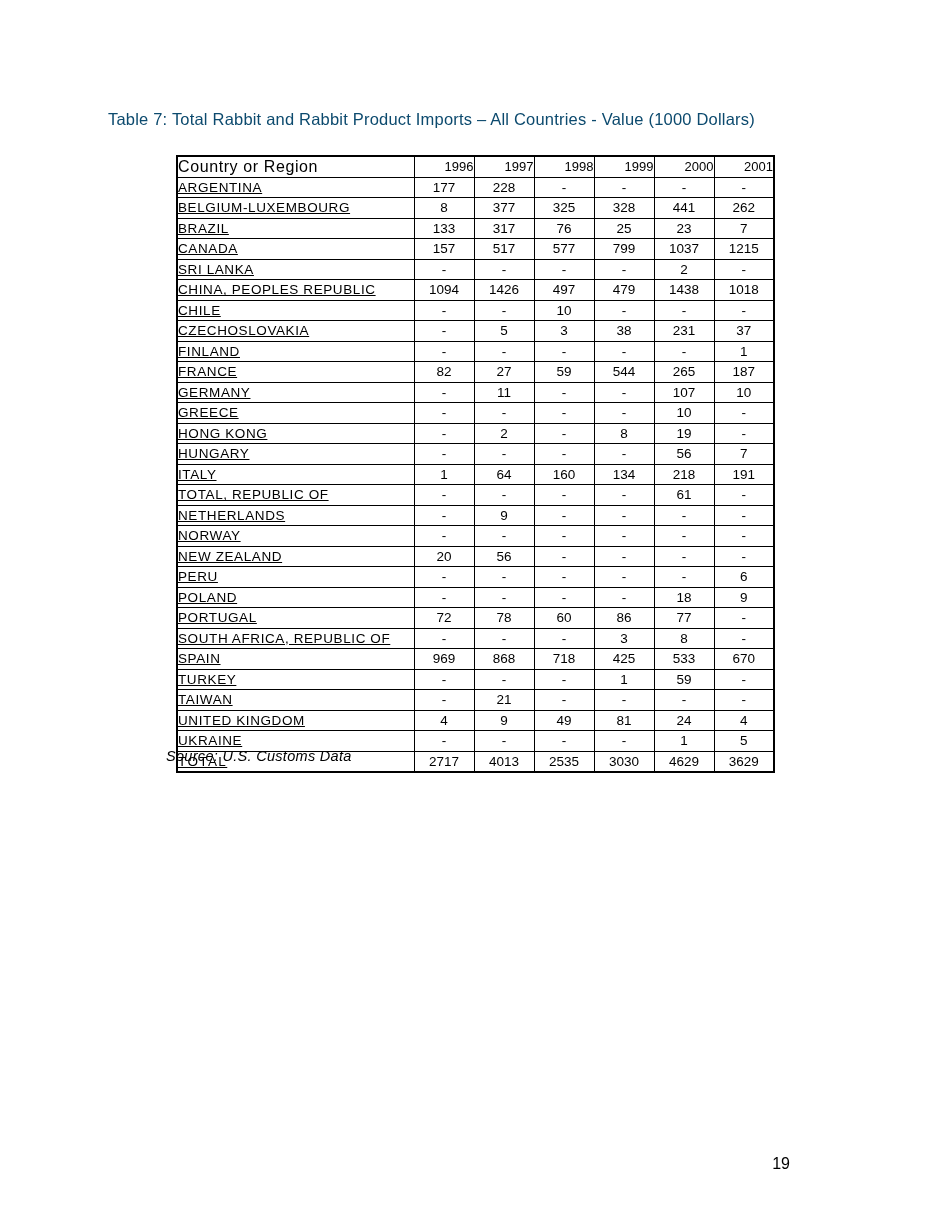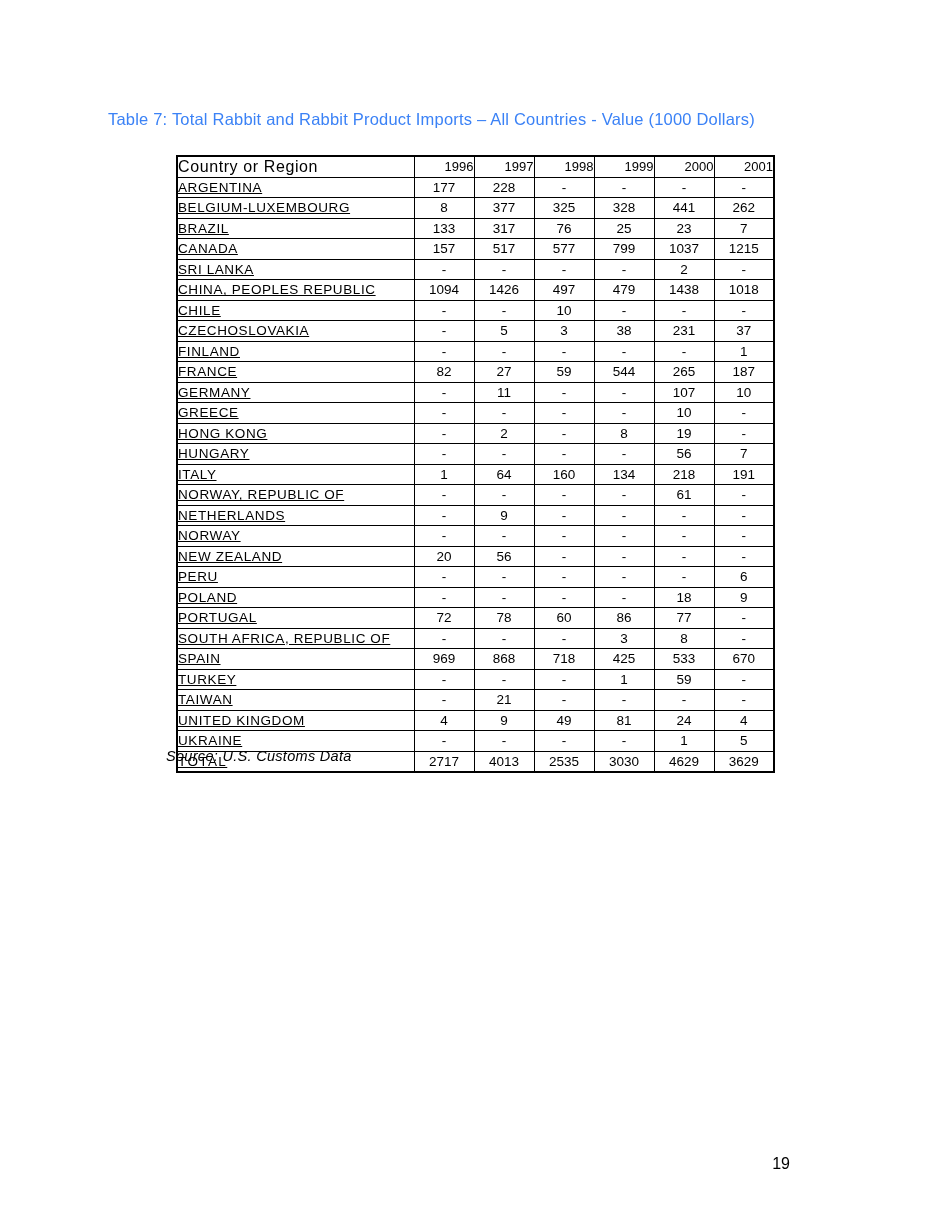--- a/index.html
+++ b/index.html
@@ -23,21 +23,21 @@
     box-sizing: border-box;
   }
 
   .table-caption {
     position: absolute;
     left: 108px;
     top: 110px;
     font-size: 16.5px;
     letter-spacing: 0.2px;
     white-space: nowrap;
-    color: #3b82f6;
+    color: #0c4a6e;
   }
 
   .table-wrap {
     position: absolute;
     left: 176px;
     top: 155px;
     width: 597px;
   }
 
   table.data {
@@ -273,21 +273,21 @@
         <tr>
           <td class="country">ITALY</td>
           <td class="val">1</td>
           <td class="val">64</td>
           <td class="val">160</td>
           <td class="val">134</td>
           <td class="val">218</td>
           <td class="val">191</td>
         </tr>
         <tr>
-          <td class="country">NORWAY, REPUBLIC OF</td>
+          <td class="country">TOTAL, REPUBLIC OF</td>
           <td class="val">-</td>
           <td class="val">-</td>
           <td class="val">-</td>
           <td class="val">-</td>
           <td class="val">61</td>
           <td class="val">-</td>
         </tr>
         <tr>
           <td class="country">NETHERLANDS</td>
           <td class="val">-</td>

